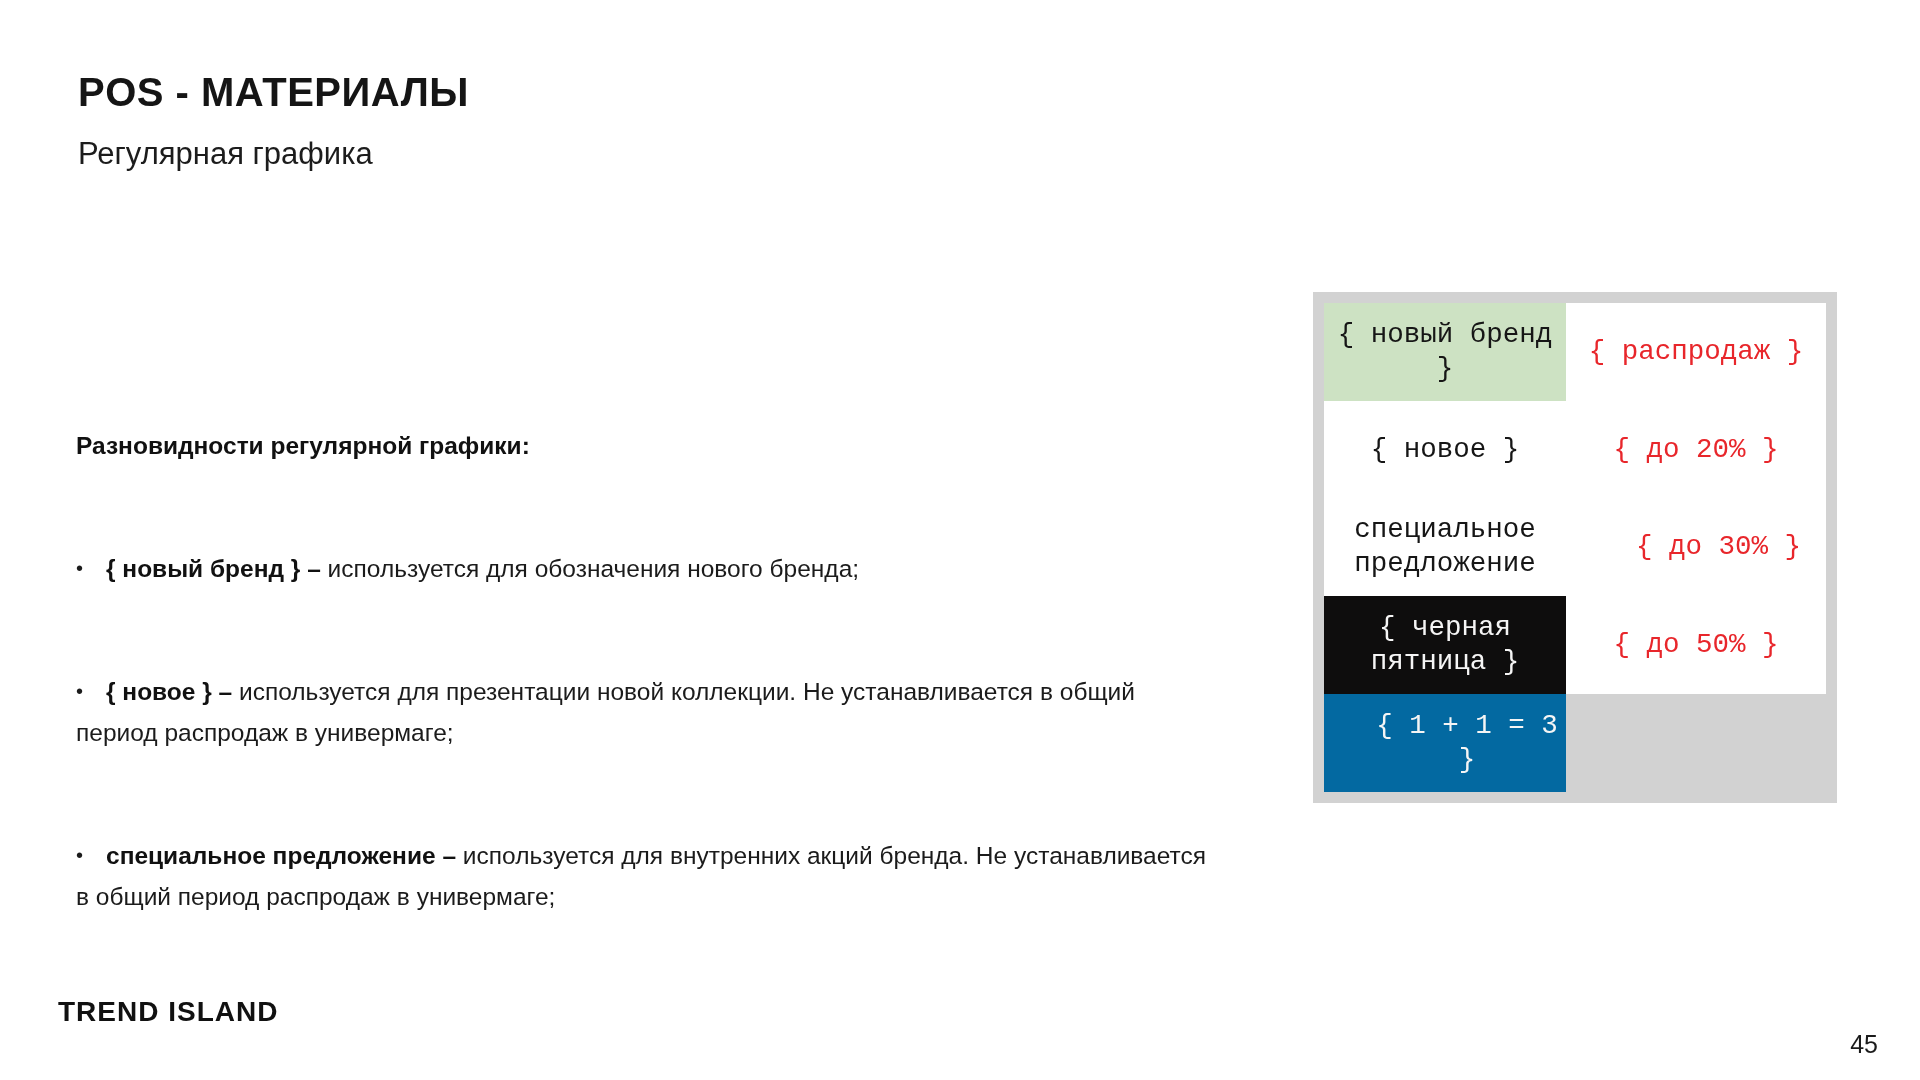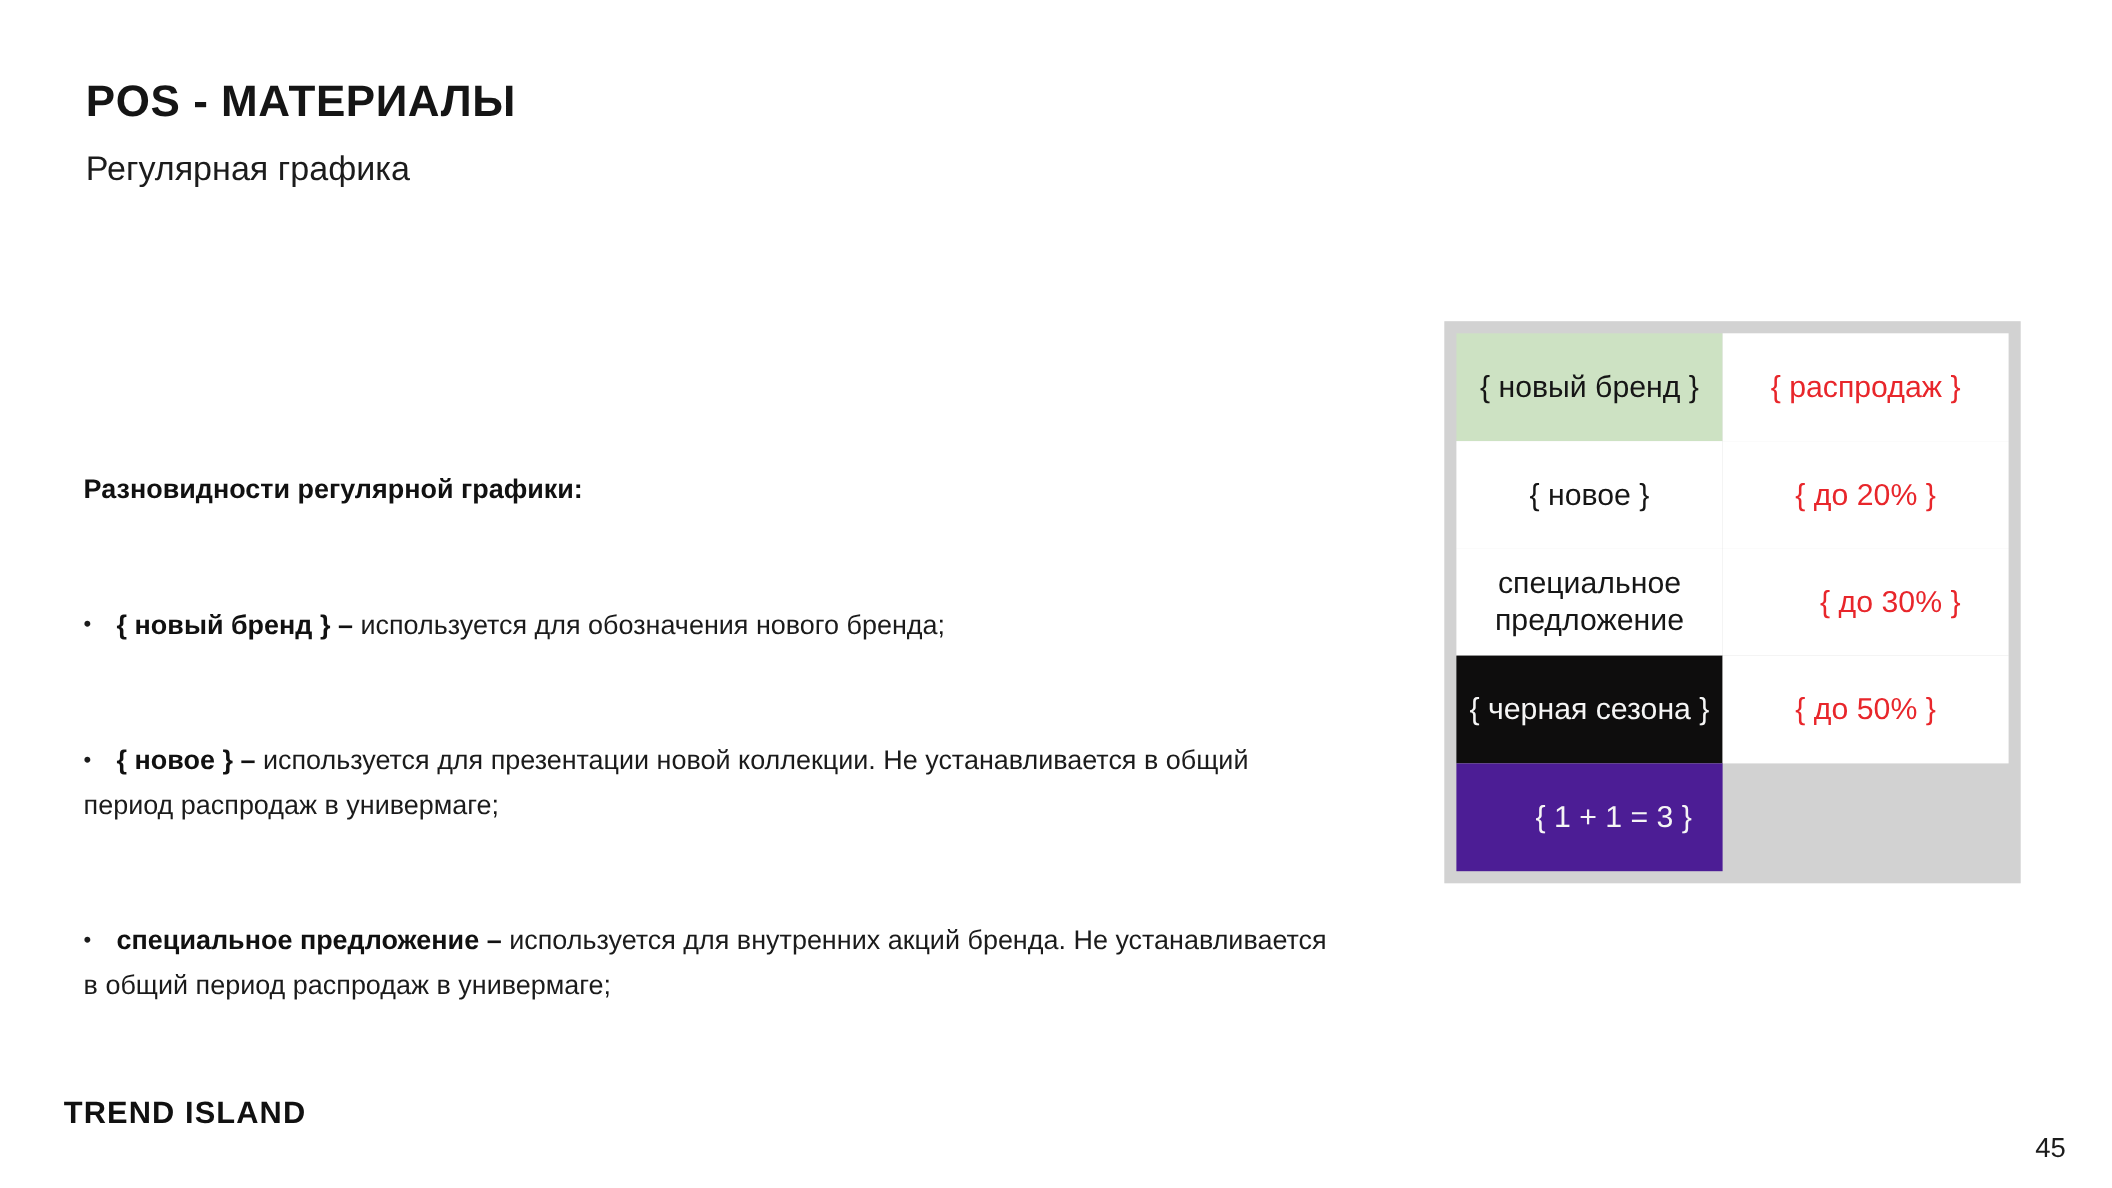--- a/index.html
+++ b/index.html
@@ -31,20 +31,21 @@
     display:inline-block;width:30px;
     font-size:20px;vertical-align:top;
   }
   
   .panel{
     position:absolute;left:1313px;top:292px;width:524px;height:511px;
     box-sizing:border-box;padding:11px;
     display:grid;
     grid-template-columns:48.2% 1fr;
     grid-auto-rows:1fr;
+    font-family:Liberation Mono, monospace;
   }
   .cell{
     display:flex;align-items:center;justify-content:center;
     text-align:center;
     font-size:27.5px;line-height:34px;
     white-space:pre-line;
   }
   .cell.green{color:#161616;}
   .cell.white{color:#161616;background:#ffffff;}
   .cell.black{color:#f5f5f5;}
@@ -83,22 +84,22 @@
   </div>
 
   <div class="panel" id="badge-panel" style="background: rgb(210, 210, 210);">
     <div class="cell green" style="background: rgb(205, 226, 195);">{ новый бренд }</div>
     <div class="cell red" style="color: rgb(232, 38, 43); background: rgb(255, 255, 255);">{ распродаж }</div>
     <div class="cell white" style="background: rgb(255, 255, 255);">{ новое }</div>
     <div class="cell red" style="color: rgb(232, 38, 43); background: rgb(255, 255, 255);">{ до 20% }</div>
     <div class="cell white" style="background: rgb(255, 255, 255);">специальное
 предложение</div>
     <div class="cell red" style="color: rgb(232, 38, 43); background: rgb(255, 255, 255); padding-left: 45px;">{ до 30% }</div>
-    <div class="cell black" style="background: rgb(14, 13, 13);">{ черная сезона }</div>
+    <div class="cell black" style="background: rgb(14, 13, 13);">{ черная пятница }</div>
     <div class="cell red" style="color: rgb(232, 38, 43); background: rgb(255, 255, 255);">{ до 50% }</div>
-    <div class="cell black" style="background: #4c1d95; padding-left: 44px;">{ 1 + 1 = 3 }</div>
+    <div class="cell black" style="background: #0369a1; padding-left: 44px;">{ 1 + 1 = 3 }</div>
     <div class="cell empty"></div>
   </div>
 
   <div class="logo">TREND ISLAND</div>
   <div class="page-num">45</div>
 
 </div>
 
 </body></html>

